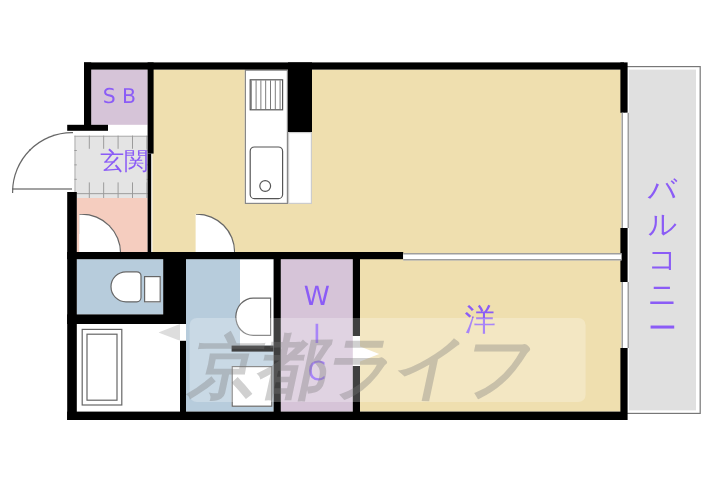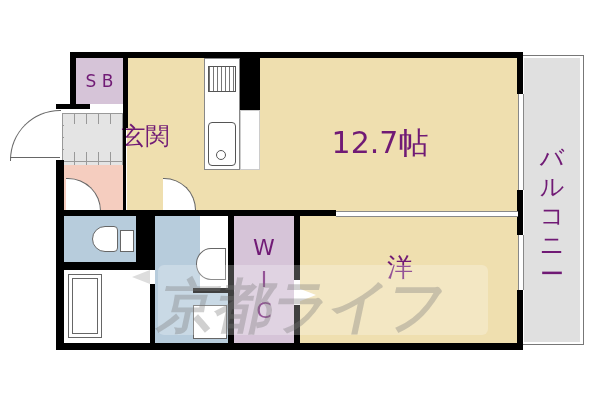--- a/index.html
+++ b/index.html
@@ -1,20 +1,20 @@
 <!DOCTYPE html>
 <html><head>
 <meta charset="utf-8">
 <style>
   html, body { margin:0; padding:0; background:#ffffff; }
   body { width:600px; height:400px; position:relative; overflow:hidden; font-family:"DejaVu Sans", sans-serif; }
   .abs { position:absolute; }
   .wall { position:absolute; background:#000; }
   .room { position:absolute; }
-  .lbl { position:absolute; color:#701a75; text-align:center; line-height:1; white-space:nowrap; }
+  .lbl { position:absolute; color:#8b5cf6; text-align:center; line-height:1; white-space:nowrap; }
   .watermark { position:absolute; font-weight:bold; font-family:"DejaVu Sans", sans-serif; font-size:58px; color:rgba(120,120,120,0.35); letter-spacing:-2px; white-space:nowrap; transform:skewX(-12deg); }
   .wm-box { position:absolute; background:rgba(255,255,255,0.25); border-radius:6px; }
 </style>
 </head>
 <body>
 
 <div class="abs" style="left:0;top:0;width:600px;height:400px;">
 
   <div class="room" style="left:520px;top:55px;width:64px;height:290px;background:#fff;border:1px solid #777;box-sizing:border-box;"></div>
   <div class="room" style="left:524px;top:58px;width:56px;height:284px;background:#e0e0e0;"></div>
@@ -26,37 +26,36 @@
 
   <div class="room" style="left:300px;top:215px;width:218px;height:128px;background:#efdfaf;"></div>
 
   <div class="room" style="left:76px;top:58px;width:47px;height:46px;background:#d6c4d8;"></div>
   <div class="lbl" style="left:76px;top:73px;width:47px;font-size:17px;">S B</div>
 
   <div class="room" style="left:62px;top:113px;width:61px;height:52px;background:#e4e4e4;
        background-image:linear-gradient(#999 1px, transparent 1px), linear-gradient(90deg,#999 1px, transparent 1px);
        background-size:12px 12px;"></div>
   <div class="room" style="left:64px;top:124px;width:58px;height:28px;background:#e4e4e4;"></div>
-  <div class="lbl" style="left:62px;top:124px;width:83px;font-size:24px;padding-left:42px;">玄関</div>
+  <div class="lbl" style="left:62px;top:124px;width:83px;font-size:20px;">玄関</div>
 
   <div class="abs" style="left:10px;top:110px;width:50px;height:50px;border-top:1px solid #666;border-left:1px solid #666;border-top-left-radius:50px;"></div>
   <div class="abs" style="left:10px;top:157px;width:50px;height:1px;background:#666;"></div>
 
   <div class="room" style="left:64px;top:165px;width:59px;height:45px;background:#f5cdbf;"></div>
   <div class="abs" style="left:66px;top:178px;width:34px;height:32px;background:#fff;border-top:1px solid #666;border-right:1px solid #666;border-top-right-radius:34px;"></div>
 
   <div class="abs" style="left:204px;top:58px;width:36px;height:112px;background:#fff;border:1px solid #888;box-sizing:border-box;"></div>
   <div class="abs" style="left:208px;top:66px;width:28px;height:26px;border:1px solid #555;box-sizing:border-box;
        background-image:linear-gradient(90deg,#777 1px,transparent 1px);background-size:4px 100%;"></div>
   <div class="abs" style="left:208px;top:122px;width:28px;height:44px;border:1px solid #555;border-radius:4px;box-sizing:border-box;"></div>
   <div class="abs" style="left:216px;top:150px;width:8px;height:8px;border:1px solid #555;border-radius:50%;"></div>
   <div class="abs" style="left:240px;top:110px;width:20px;height:60px;background:#fff;border:1px solid #ccc;box-sizing:border-box;"></div>
   <div class="wall" style="left:240px;top:52px;width:20px;height:58px;"></div>
 
-  <div class="lbl" style="left:310px;top:128px;width:140px;font-size:30px;">12.7帖</div>
 
   <div class="abs" style="left:163px;top:178px;width:32px;height:32px;background:#fff;border-top:1px solid #666;border-right:1px solid #666;border-top-right-radius:32px;"></div>
 
   <div class="room" style="left:64px;top:216px;width:72px;height:46px;background:#b7ccdc;"></div>
   <div class="abs" style="left:92px;top:226px;width:26px;height:26px;background:#fff;border:1px solid #666;border-radius:50% 4px 4px 50%;box-sizing:border-box;"></div>
   <div class="abs" style="left:120px;top:230px;width:14px;height:22px;background:#fff;border:1px solid #666;box-sizing:border-box;"></div>
 
   <div class="room" style="left:64px;top:270px;width:86px;height:73px;background:#fff;"></div>
   <div class="abs" style="left:68px;top:274px;width:34px;height:64px;border:1px solid #666;box-sizing:border-box;"></div>
   <div class="abs" style="left:72px;top:278px;width:26px;height:56px;border:1px solid #666;box-sizing:border-box;"></div>

